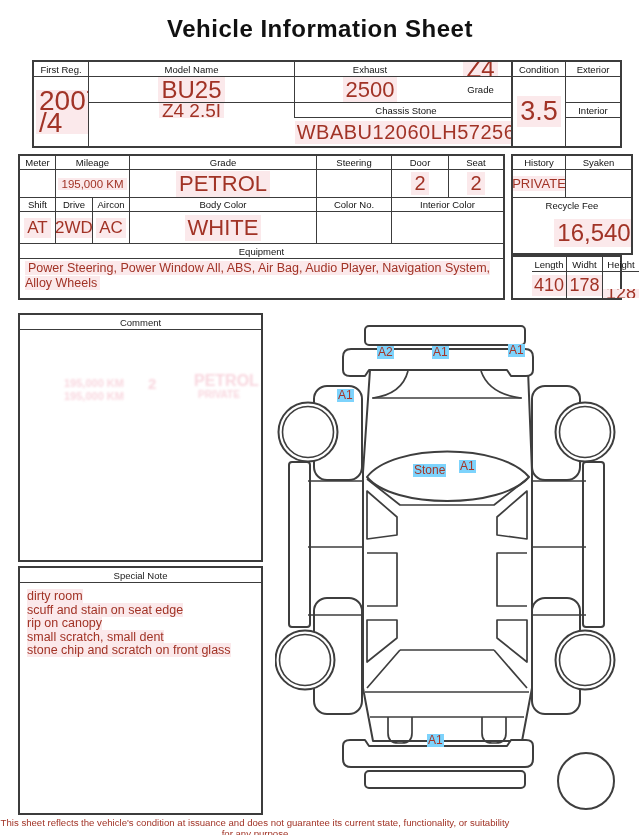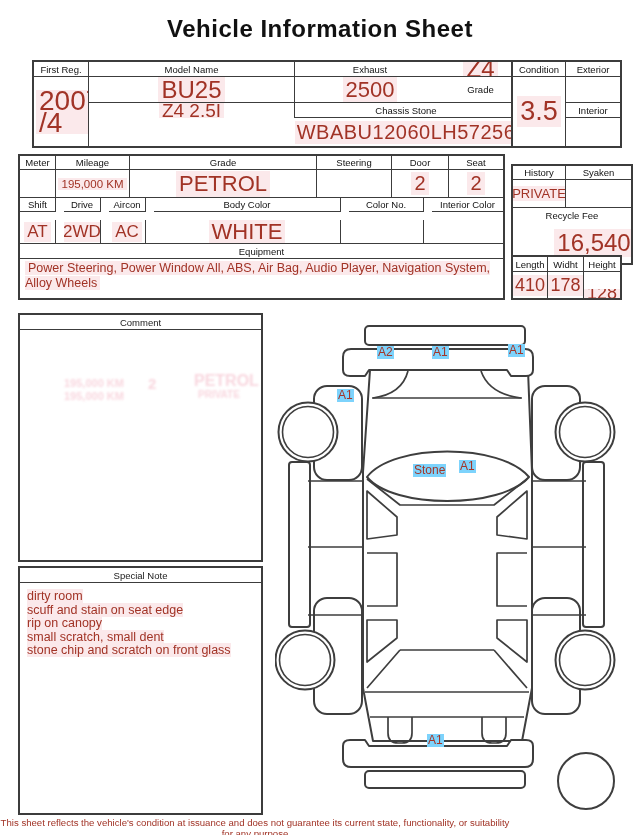--- a/index.html
+++ b/index.html
@@ -20,31 +20,31 @@
   .grid{display:grid;width:100%;height:100%;}
   
   #tableA{left:32px;top:60px;width:487px;height:88px;}
   #tableA .grid{grid-template-columns:55px 206px 150px 1fr;grid-template-rows:15px 26px 15px 1fr;}
   
   #condBox{left:511px;top:60px;width:111px;height:88px;}
   #condBox .grid{grid-template-columns:53px 1fr;grid-template-rows:15px 26px 15px 1fr;}
   
   #tableB{left:18px;top:154px;width:487px;height:146px;display:flex;flex-direction:column;}
   .sub1{display:grid;grid-template-columns:36px 74px 187px 75px 57px 1fr;grid-template-rows:14px 1fr;height:41px;border-bottom:1px solid #3c3c3c;flex:0 0 auto;}
-  .sub2{display:grid;grid-template-columns:36px 37px 37px 187px 75px 1fr;grid-template-rows:14px 1fr;height:45px;border-bottom:1px solid #3c3c3c;flex:0 0 auto;gap:8px;}
+  .sub2{display:grid;grid-template-columns:36px 37px 37px 187px 75px 1fr;grid-template-rows:14px 1fr;height:45px;border-bottom:1px solid #3c3c3c;flex:0 0 auto;}
   .equipH{height:15px;border-bottom:1px solid #3c3c3c;flex:0 0 auto;}
   .equipT{flex:1;padding:2px 5px;font-size:12.5px;line-height:15px;word-break:break-all;}
   
-  #histBox{left:511px;top:164px;width:122px;height:101px;display:flex;flex-direction:column;}
+  #histBox{left:511px;top:154px;width:122px;height:101px;display:flex;flex-direction:column;}
   .hsub{display:grid;grid-template-columns:53px 1fr;grid-template-rows:14px 1fr;height:41px;border-bottom:1px solid #3c3c3c;flex:0 0 auto;}
   .recH{height:14px;flex:0 0 auto;}
   .recV{flex:1;padding-left:44px;}
   
   #dimsBox{left:511px;top:255px;width:111px;height:45px;}
-  #dimsBox .grid{grid-template-columns:35px 36px 1fr;grid-template-rows:15px 1fr;}
+  #dimsBox .grid{grid-template-columns:35px 36px 1fr;grid-template-rows:15px 1fr;padding-left:19px;}
   
   #commentBox{left:18px;top:313px;width:245px;height:249px;}
   #specialBox{left:18px;top:566px;width:245px;height:249px;}
   .paneH{height:14px;border-bottom:1px solid #3c3c3c;display:flex;align-items:center;justify-content:center;font-size:9.5px;}
   .noteT{display:block;padding:7px 0 0 7px;font-size:12.5px;line-height:13.5px;}
   .noteT span{background:#FBE9EB;}
   
   #diagram{left:275px;top:310px;width:365px;height:502px;}
   .dlabel{position:absolute;color:#A43528;font-size:12px;line-height:13px;background:#7dd3fc;padding:0 1px;}
   

